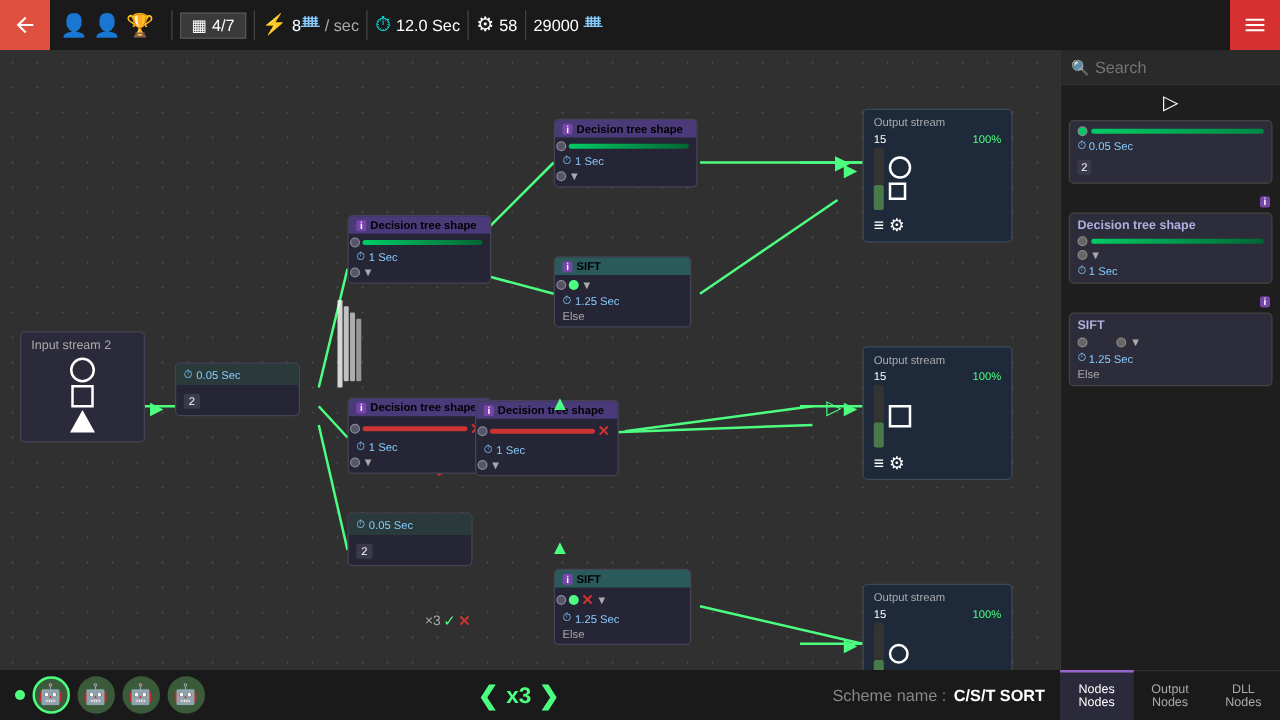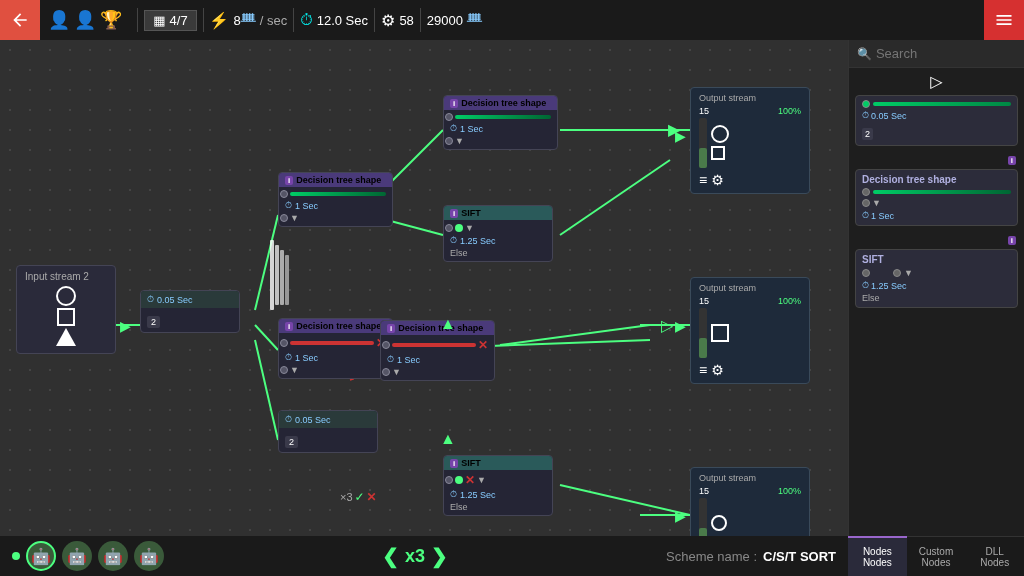--- a/index.html
+++ b/index.html
@@ -553,20 +553,20 @@
     <span class="scheme-name">C/S/T SORT</span>
   </div>
 </div>
 
 <div id="bottom-tabs">
   <div class="bot-tab active">
     <span>Nodes</span>
     <span>Nodes</span>
   </div>
   <div class="bot-tab">
-    <span>Custom</span>
+    <span>Output</span>
     <span>Nodes</span>
   </div>
   <div class="bot-tab">
     <span>DLL</span>
     <span>Nodes</span>
   </div>
 </div>
 
 </body></html>

